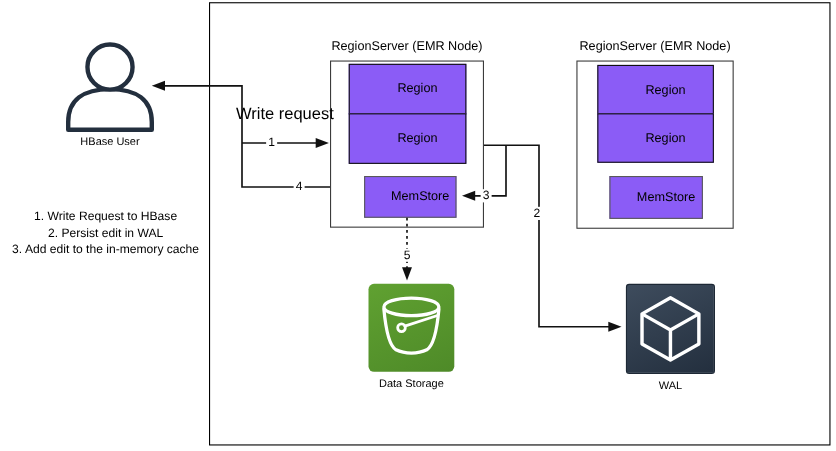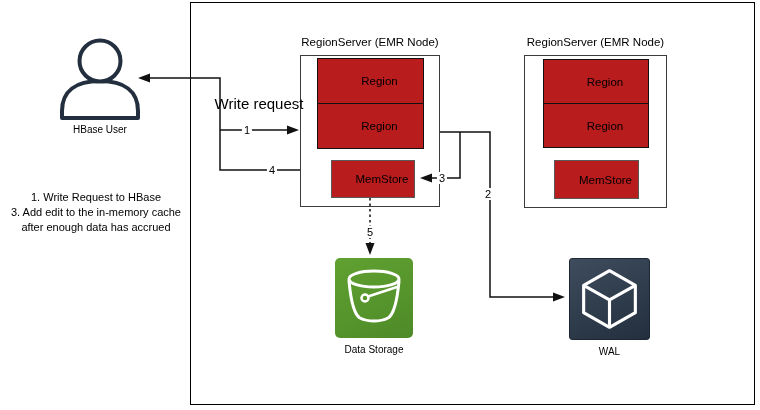--- a/index.html
+++ b/index.html
@@ -8,21 +8,21 @@
     font-family:"Liberation Sans",sans-serif;color:#000;
   }
   .outer-rect{position:absolute;left:190px;top:2px;width:565px;height:403px;
     border:1.6px solid #000;box-sizing:border-box;}
   
   .label{position:absolute;font-size:10px;text-align:center;white-space:nowrap;}
   .rs-title{position:absolute;font-size:11.5px;text-align:center;white-space:nowrap;}
   
   .rs-box{position:absolute;border:1.5px solid #3b3b3b;box-sizing:border-box;background:transparent;}
   .node{position:absolute;display:flex;align-items:center;justify-content:center;
-    font-size:11.5px;background:#b91c1c;box-sizing:border-box;padding-left:18px;}
+    font-size:11.5px;background:#8b5cf6;box-sizing:border-box;padding-left:18px;}
   .region{border:1.2px solid #111;}
   .memstore{border:1.2px solid #595959;}
   
   .steps{position:absolute;left:0px;top:190px;width:192px;text-align:center;
     font-size:11px;line-height:15px;}
   
   .icon-square{position:absolute;box-sizing:border-box;display:flex;
     align-items:center;justify-content:center;}
   .s3-square{left:335px;top:258px;width:78px;height:80px;border-radius:5px;
     background:linear-gradient(155deg,#60a131 0%,#4e8a28 100%);}
@@ -44,22 +44,22 @@
   <div class="outer-rect"></div>
 
   <svg class="user-svg" width="90" height="88" viewBox="0 0 90 88">
     <path d="M7 84 L7 77 C7 57 21 47 45 47 C69 47 83 57 83 77 L83 84 Z" fill="#ffffff" stroke="#232f3e" stroke-width="4" stroke-linejoin="round"></path>
     <circle cx="45" cy="27" r="20.5" fill="#ffffff" stroke="#232f3e" stroke-width="4"></circle>
   </svg>
   <div class="label" style="left:55px;top:124px;width:90px;">HBase User</div>
 
   <div class="steps">
     <div>1. Write Request to HBase</div>
+    <div>2. Persist edit in WAL</div>
     <div>3. Add edit to the in-memory cache</div>
-    <div>after enough data has accrued</div>
   </div>
 
   <div class="rs-title" style="left:300px;top:36px;width:140px;">RegionServer (EMR Node)</div>
   <div class="rs-box" style="left:300px;top:55px;width:140px;height:152px;"></div>
   <div class="node region" style="left:317px;top:58px;width:107px;height:46px;">Region</div>
   <div class="node region" style="left:317px;top:103px;width:107px;height:46px;">Region</div>
   <div class="node memstore" style="left:331px;top:160px;width:84px;height:38px;">MemStore</div>
 
   <div class="rs-title" style="left:524px;top:36px;width:143px;">RegionServer (EMR Node)</div>
   <div class="rs-box" style="left:524px;top:55px;width:143px;height:153px;"></div>

